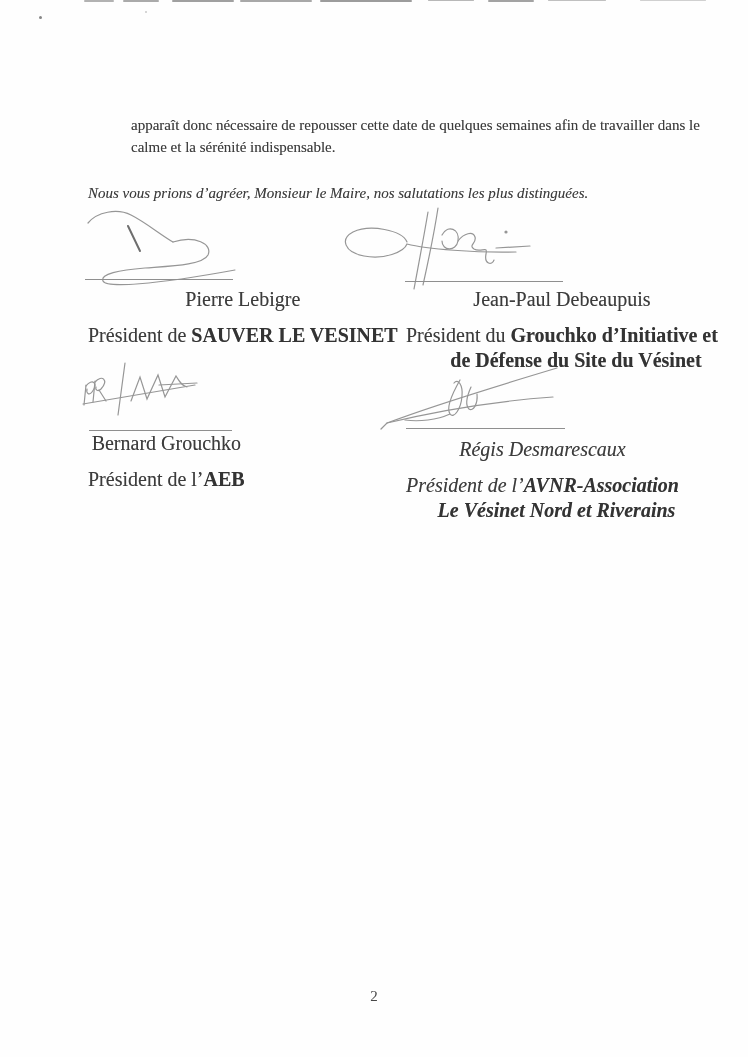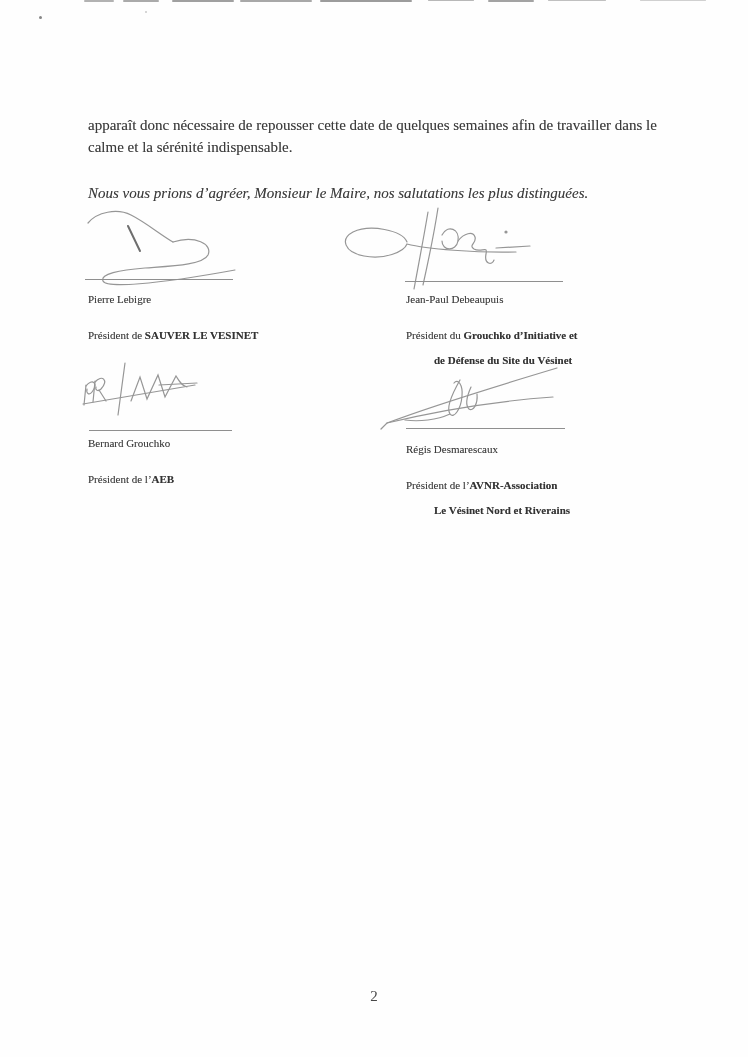--- a/index.html
+++ b/index.html
@@ -39,24 +39,25 @@
   .sig-art { position: absolute; }
   .sig-art path { fill: none; stroke: #969696; stroke-width: 1.2; stroke-linecap: round; }
   .sig-art .dark { stroke: #6e6e6e; stroke-width: 2; }
   .sig-line {
     position: absolute;
     height: 1px;
     background: #8f8f8f;
   }
   .sig-block {
     position: absolute;
-    font-size: 11px;
+    font-size: 20px;
     color: #3c3c3c;
     text-shadow: 0 0 0.5px rgba(70,70,70,0.45);
     white-space: nowrap;
+    text-align: center;
   }
   .sig-name { line-height: 19px; }
   .sig-title { line-height: 19px; margin-top: 17px; }
   .sig-title-2 { line-height: 19px; margin-top: 6px; margin-left: 28px; }
   .org { font-weight: bold; color: #333333; }
   .page-number {
     position: absolute;
     left: 0;
     right: 0;
     top: 988px;
@@ -75,21 +76,21 @@
   <div class="edge-seg" style="left:172px;width:62px;height:2px;background:#a0a0a0;"></div>
   <div class="edge-seg" style="left:240px;width:72px;height:2px;background:#a8a8a8;"></div>
   <div class="edge-seg" style="left:320px;width:92px;height:2px;background:#9c9c9c;"></div>
   <div class="edge-seg" style="left:428px;width:46px;height:1px;background:#b8b8b8;"></div>
   <div class="edge-seg" style="left:488px;width:46px;height:2px;background:#a3a3a3;"></div>
   <div class="edge-seg" style="left:548px;width:58px;height:1px;background:#c0c0c0;"></div>
   <div class="edge-seg" style="left:640px;width:66px;height:1px;background:#d0d0d0;"></div>
   <div class="speck" style="left:39px;top:16px;width:3px;height:3px;background:#868686;"></div>
   <div class="speck" style="left:145px;top:11px;width:2px;height:2px;background:#c8c8c8;"></div>
 
-  <p class="para" style="top:114px;">apparaît donc nécessaire de repousser cette date de quelques semaines afin de travailler dans le calme et la sérénité indispensable.</p>
+  <p class="para" style="top:114px;margin-left:43px;">apparaît donc nécessaire de repousser cette date de quelques semaines afin de travailler dans le calme et la sérénité indispensable.</p>
   <p class="para" style="top:182px;font-style:italic;">Nous vous prions d’agréer, Monsieur le Maire, nos salutations les plus distinguées.</p>
 
   <svg class="sig-art" style="left:83px;top:204px;" width="170" height="85" viewBox="0 0 170 85">
     <path d="M5,19 C14,8 34,4 48,11 C62,18 78,31 90,38"></path>
     <path class="dark" d="M45,22 L57,47"></path>
     <path d="M90,38 C112,31 130,40 125,51 C120,61 88,62 62,64 C36,66 17,70 20,77 C23,84 70,81 152,66"></path>
   </svg>
   <div class="sig-line" style="left:85px;top:279px;width:148px;"></div>
   <div class="sig-block" style="left:88px;top:290px;">
     <div class="sig-name">Pierre Lebigre</div>
@@ -130,21 +131,21 @@
   </div>
 
   <svg class="sig-art" style="left:377px;top:354px;" width="190" height="82" viewBox="0 0 190 82">
     <path d="M180,14 C140,26 60,50 10,69 L4,75"></path>
     <path d="M10,69 C60,57 120,47 176,43"></path>
     <path d="M83,26 C75,40 69,54 73,60 C77,65 84,55 85,42 C86,31 81,24 77,29"></path>
     <path d="M94,33 C90,42 88,51 92,55 C96,58 101,50 100,40"></path>
     <path d="M73,60 C60,66 42,68 28,66"></path>
   </svg>
   <div class="sig-line" style="left:406px;top:428px;width:159px;"></div>
-  <div class="sig-block" style="left:406px;top:440px;">
+  <div class="sig-block" style="left:406px;top:440px;font-style:italic;">
     <div class="sig-name">Régis Desmarescaux</div>
     <div class="sig-title"><span>Président de l’</span><span class="org">AVNR-Association</span></div>
     <div class="sig-title-2 org">Le Vésinet Nord et Riverains</div>
   </div>
 
   <div class="page-number">2</div>
 
 </div>
 
 </body></html>

